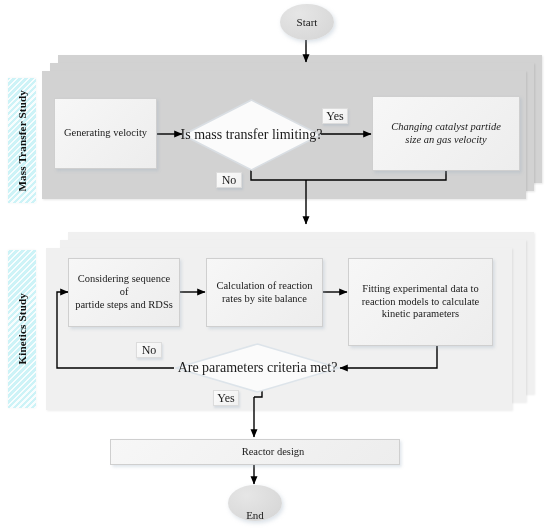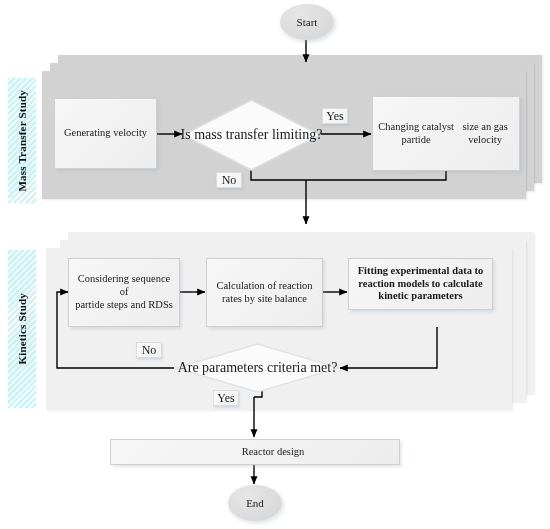--- a/index.html
+++ b/index.html
@@ -149,21 +149,21 @@
     <span>Generating velocity</span>
   </div>
 
   <div class="node-diamond" style="left:182px;top:99px;width:139px;height:72px;">
     <svg width="139" height="72" viewBox="0 0 139 72">
       <polygon points="69.5,1 138,36 69.5,71 1,36" fill="#fbfbfb" stroke="#d9dee3" stroke-width="1.6"></polygon>
     </svg>
     <div class="dlabel">Is mass transfer limiting?</div>
   </div>
 
-  <div class="node-box" style="left:372px;top:96px;width:148px;height:75px;">
+  <div class="node-box" style="left:372px;top:96px;width:148px;height:75px;flex-direction:column;font-style:italic;">
     <span>Changing catalyst partide</span>
     <span>size an gas velocity</span>
   </div>
 
   <div class="edge-label" style="left:322px;top:108px;width:26px;height:16px;">
     <span>Yes</span>
   </div>
 
   <div class="edge-label" style="left:216px;top:172px;width:26px;height:16px;">
     <span>No</span>
@@ -172,21 +172,21 @@
   <div class="node-box" style="left:68px;top:258px;width:112px;height:69px;flex-direction:column;">
     <span>Considering sequence of</span>
     <span>partide steps and RDSs</span>
   </div>
 
   <div class="node-box" style="left:206px;top:258px;width:117px;height:69px;flex-direction:column;">
     <span>Calculation of reaction</span>
     <span>rates by site balance</span>
   </div>
 
-  <div class="node-box" style="left:348px;top:258px;width:145px;height:52px;flex-direction:column;font-weight:bold;">
+  <div class="node-box" style="left:348px;top:258px;width:145px;height:88px;flex-direction:column;">
     <span>Fitting experimental data to</span>
     <span>reaction models to calculate</span>
     <span>kinetic parameters</span>
   </div>
 
   <div class="node-diamond" style="left:175px;top:343px;width:165px;height:50px;">
     <svg width="165" height="50" viewBox="0 0 165 50">
       <polygon points="82.5,1 164,25 82.5,49 1,25" fill="#fbfbfb" stroke="#dde4ea" stroke-width="1.6"></polygon>
     </svg>
     <div class="dlabel">Are parameters criteria met?</div>
@@ -197,17 +197,17 @@
   </div>
 
   <div class="edge-label" style="left:213px;top:390px;width:26px;height:16px;">
     <span>Yes</span>
   </div>
 
   <div class="node-box" style="left:110px;top:439px;width:290px;height:26px;padding-left:40px;">
     <span>Reactor design</span>
   </div>
 
-  <div class="node-ellipse" style="left:228px;top:485px;width:54px;height:36px;">
+  <div class="node-ellipse" style="left:228px;top:485px;width:54px;height:36px;align-items:flex-end;">
     <span>End</span>
   </div>
 
 </div>
 
 </body></html>

